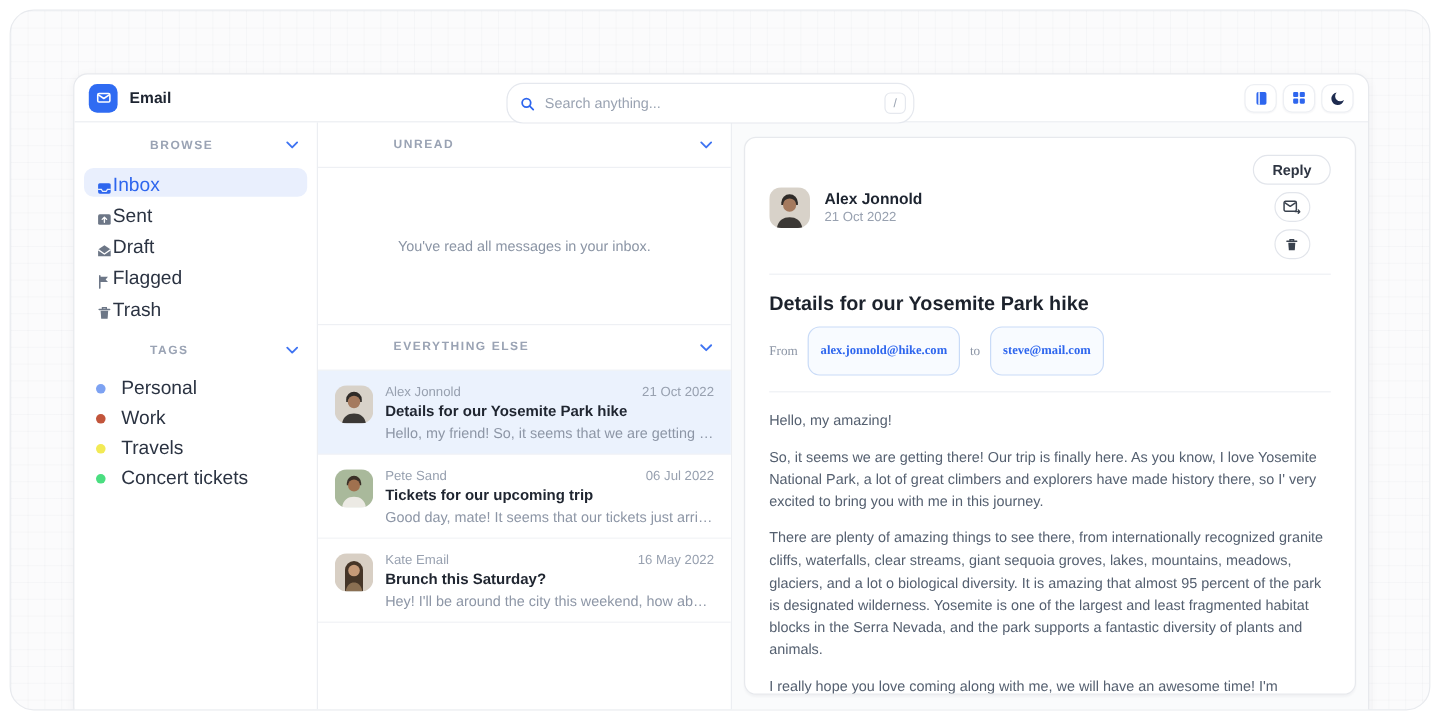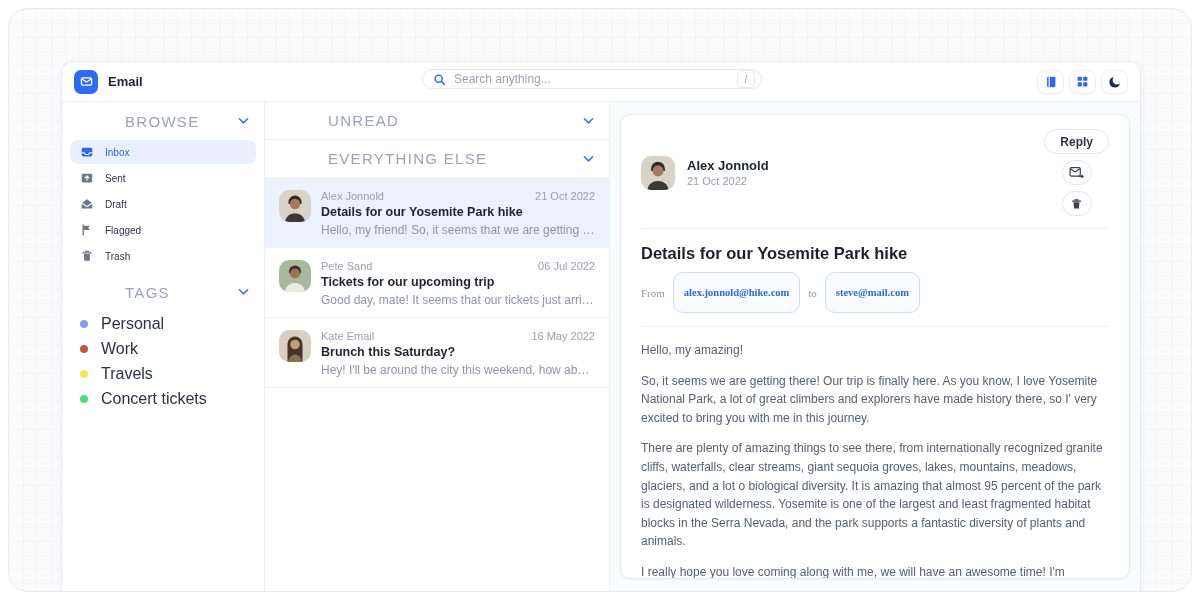--- a/index.html
+++ b/index.html
@@ -21,43 +21,43 @@
     background:#fff; border:1px solid #e7e9ed; border-radius:12px;
     box-shadow:0 2px 8px rgba(20,30,50,.05);
     overflow:hidden;
   }
 
   
   .app-header { position:relative; height:40px; display:flex; align-items:center; border-bottom:1px solid #eceef2; padding:0 12px; }
   .logo { width:24px; height:24px; border-radius:7px; background:#2f6bf2; display:flex; align-items:center; justify-content:center; flex-shrink:0; }
   .app-title { margin-left:10px; font-size:13px; font-weight:700; color:#1d2430; }
   .search {
-    position:absolute; left:360px; top:7px; width:340px; height:20px;
+    position:absolute; left:360px; top:7px; width:340px; height:34px;
     border:1px solid #e5e8ee; border-radius:14px; background:#fff;
     display:flex; align-items:center; gap:8px; padding:0 6px 0 10px;
   }
   .search input { border:none; outline:none; flex:1; font-size:12px; font-family:"Liberation Sans",sans-serif; color:#39404d; background:transparent; }
   .search input::placeholder { color:#9aa3b2; }
   .kbd { width:18px; height:18px; border:1px solid #e5e8ee; border-radius:5px; font-size:10px; color:#98a1b0; display:flex; align-items:center; justify-content:center; background:#fff; }
   .hdr-actions { margin-left:auto; display:flex; gap:5px; }
   .icon-btn { width:27px; height:24px; border:1px solid #edeff3; border-radius:8px; background:#fff; display:flex; align-items:center; justify-content:center; box-shadow:0 1px 1px rgba(20,30,50,.03); cursor:pointer; }
 
   
   .app-body { display:flex; height:499px; }
   .sidebar { width:203px; border-right:1px solid #eceef2; flex-shrink:0; }
   .list-col { width:345px; border-right:1px solid #eceef2; flex-shrink:0; display:flex; flex-direction:column; }
   .detail-pane { flex:1; background:#fafbfc; padding:12px 10px 0 10px; }
 
   .section-head { height:38px; display:flex; align-items:center; justify-content:space-between; padding:0 15px; }
-  .section-head .lbl { font-size:15px; font-weight:400; letter-spacing:1.3px; color:#9aa3b4;padding-left:48px; }
+  .section-head .lbl { font-size:10px; font-weight:700; letter-spacing:1.3px; color:#9aa3b4;padding-left:48px; }
   .list-col .section-head { border-bottom:1px solid #eef0f4; flex-shrink:0; }
 
   
   .nav { padding:0 8px; }
-  .nav-item { height:24px; margin-bottom:2px; padding:0 10px; border-radius:8px; display:flex; align-items:center; gap:11px; font-size:10px; font-weight:500; color:#2b3342; cursor:pointer; }
+  .nav-item { height:24px; margin-bottom:2px; padding:0 10px; border-radius:8px; display:flex; align-items:flex-end; font-size:16px; font-weight:500; color:#2b3342; cursor:pointer; }
   .nav-item .nicon { color:#6d7787; display:flex; }
   .nav-item.active { background:#e9effd; color:#2e66ee; }
   .nav-item.active .nicon { color:#2e66ee; }
   .tags-head { margin-top:5px; }
   .tag-item { height:25px; padding:0 10px; display:flex; align-items:center; gap:13px; font-size:16px; color:#2b3342; cursor:pointer; }
   .tag-item { margin:0 8px; }
   .dot { width:8px; height:8px; border-radius:50%; flex-shrink:0; }
 
   
   .unread-empty { height:131px; border-bottom:1px solid #eef0f4; display:flex; align-items:center; justify-content:center; font-size:12px; color:#8b95a5; flex-shrink:0; }
@@ -217,20 +217,21 @@
         </div>
       </div>
 
       <div class="list-col">
         <div class="section-head">
           <span class="lbl">UNREAD</span>
           <svg width="11" height="8" viewBox="0 0 12 8">
             <path d="M1.5 1.5 6 6l4.5-4.5" fill="none" stroke="#3f74f2" stroke-width="1.7" stroke-linecap="round" stroke-linejoin="round"></path>
           </svg>
         </div>
+        <div class="unread-empty">You've read all messages in your inbox.</div>
 
         <div class="section-head">
           <span class="lbl">EVERYTHING ELSE</span>
           <svg width="11" height="8" viewBox="0 0 12 8">
             <path d="M1.5 1.5 6 6l4.5-4.5" fill="none" stroke="#3f74f2" stroke-width="1.7" stroke-linecap="round" stroke-linejoin="round"></path>
           </svg>
         </div>
 
         <div class="mail-item selected">
           <div class="avatar32">

